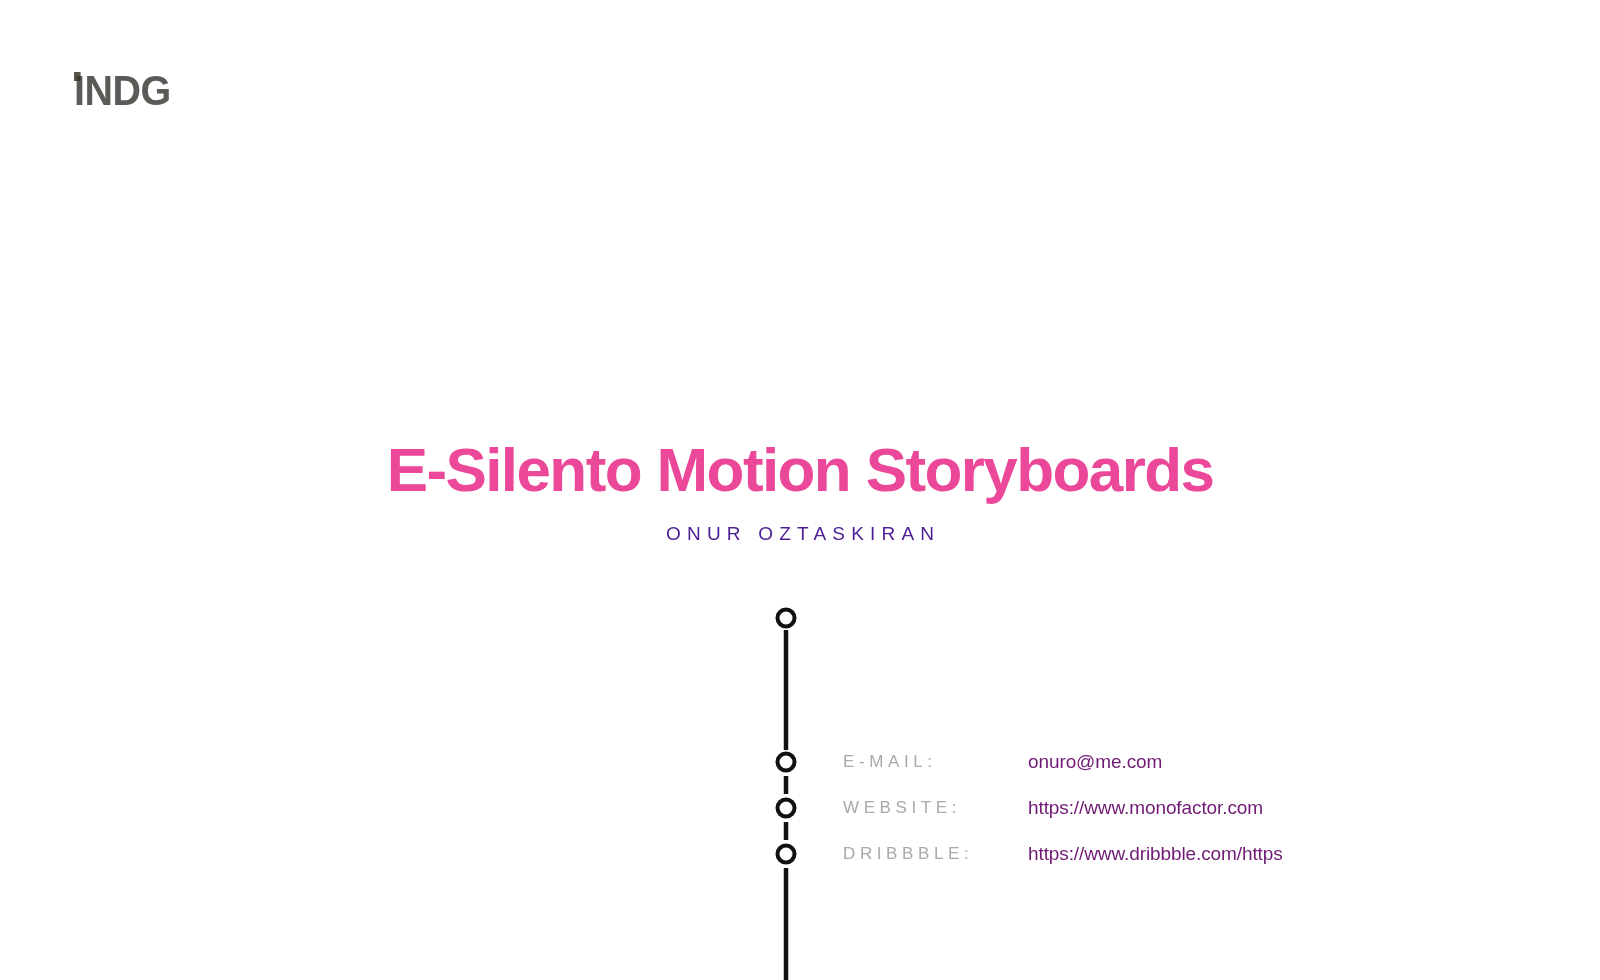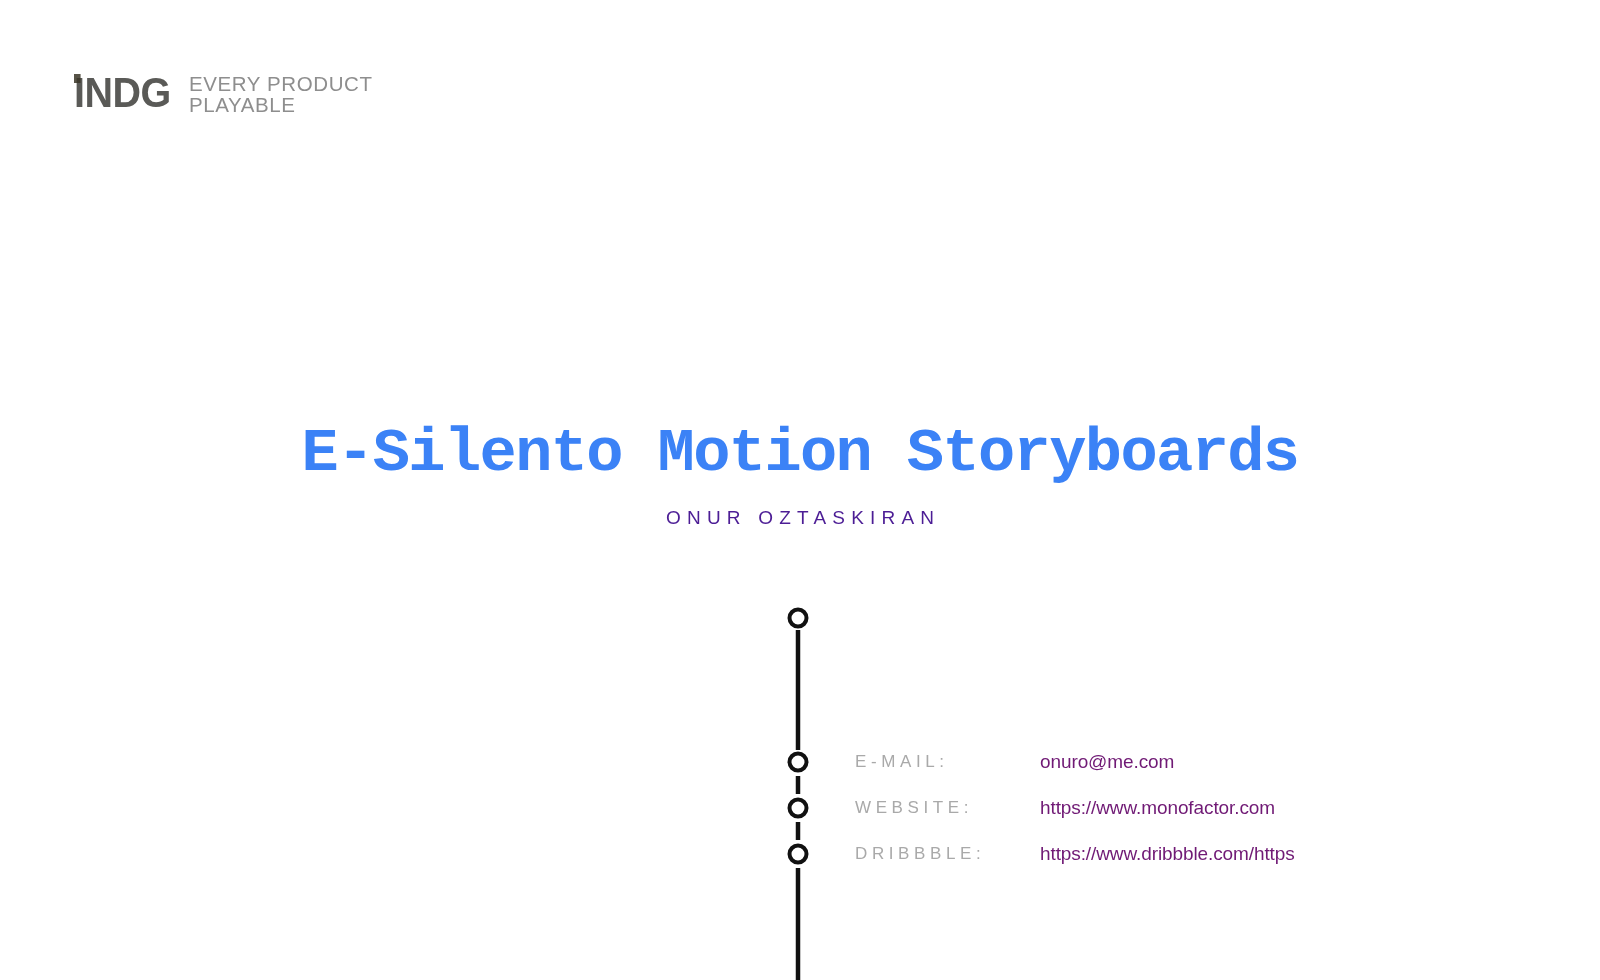--- a/index.html
+++ b/index.html
@@ -63,42 +63,42 @@
 
   
   .title-block {
     position: absolute;
     left: 0;
     right: 0;
     top: 418px;
     text-align: center;
   }
   .deck-title {
-    margin: 0;
-    font-family: Liberation Mono, monospace;
+    margin: 16px;
+    font-family: Liberation Sans, sans-serif;
     font-weight: 700;
     font-size: 62px;
     line-height: 72px;
     letter-spacing: -1.6px;
-    color: #3b82f6;
+    color: #ec4899;
   }
   .deck-author {
     margin: 17px 0 0 0;
     font-size: 19px;
     line-height: 22px;
     font-weight: 400;
     letter-spacing: 6.2px;
     color: #4c1d95;
     text-indent: 6.2px;
   }
 
   
   .timeline-wrap {
     position: absolute;
-    left: 12px;
+    left: 0;
     top: 600px;
     width: 1293px;
     height: 380px;
   }
   .tl-svg {
     position: absolute;
     left: 0;
     top: 0;
   }
   .contact-list {
@@ -136,22 +136,20 @@
     white-space: nowrap;
   }
 </style>
 </head>
 <body>
 
 <div class="slide">
 
   <div class="brand">
     <div class="brand-mark">INDG</div>
-    <div class="brand-tagline">EVERY PRODUCT
-PLAYABLE</div>
   </div>
 
   <div class="title-block">
     <h1 class="deck-title">E-Silento Motion Storyboards</h1>
     <div class="deck-author">ONUR OZTASKIRAN</div>
   </div>
 
   <div class="timeline-wrap">
 
     <svg class="tl-svg" width="1600" height="380" viewBox="0 0 1600 380">

